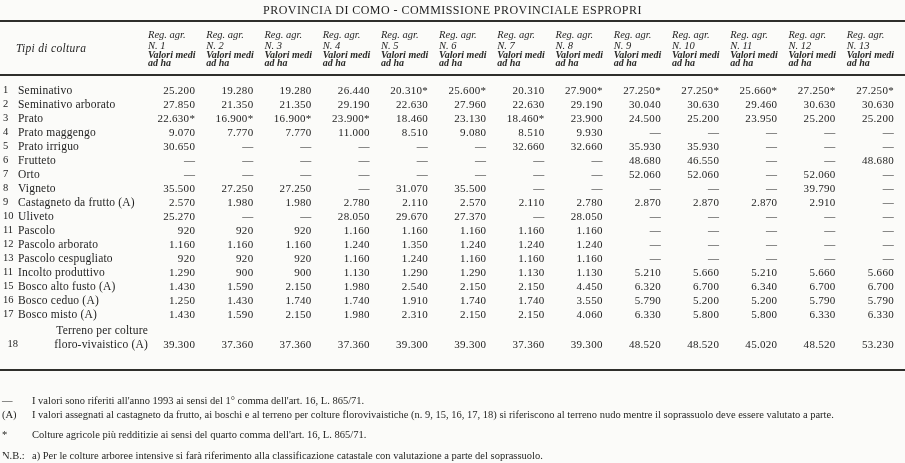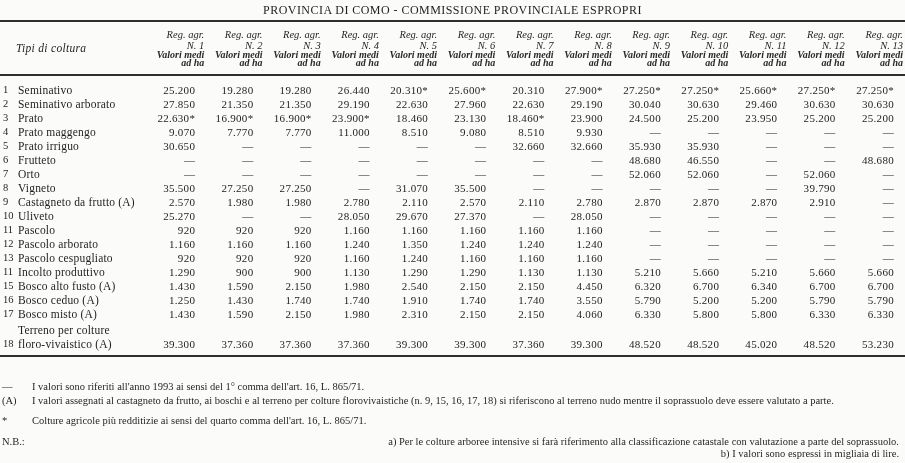--- a/index.html
+++ b/index.html
@@ -33,38 +33,38 @@
 
   thead tr { border-bottom: 2px solid #2f2f2c; }
   thead th { font-weight: normal; vertical-align: middle; height: 54px; }
   th.label-h {
     font-style: italic;
     font-size: 11.5px;
     text-align: left;
     padding-left: 16px;
     letter-spacing: 0.3px;
   }
-  th.col-h { text-align: right; padding: 2px 2px 3px 0; }
+  th.col-h { text-align: left; padding: 2px 2px 3px 0; }
   .h1, .h2 { font-style: italic; font-size: 10.5px; line-height: 11px; white-space: nowrap; }
   .h3 { font-style: italic; font-size: 10px; line-height: 7.5px; white-space: nowrap; color: #2a2a28; font-weight: bold; }
 
   tbody td { font-size: 11px; line-height: 14px; vertical-align: bottom; white-space: nowrap; }
   tbody tr.first td { padding-top: 7px; }
   td.num { font-size: 10.5px; text-align: left; padding-left: 3px; }
   td.label { font-size: 11.5px; text-align: left; letter-spacing: 0.2px; }
   td.val { text-align: right; padding-right: 11px; letter-spacing: 0.3px; }
-  tbody tr.tall td { padding-top: 3px; padding-bottom: 4px; }
+  tbody tr.tall td { padding-top: 3px; padding-bottom: 18px; text-align: right; }
   .lbl-line { line-height: 13.5px; }
 
   .footnotes { margin-top: 24px; padding-left: 2px; font-size: 10.5px; line-height: 12.5px; color: #262624; }
   .fn { display: flex; margin-bottom: 1px; }
   .fn-m { width: 30px; flex-shrink: 0; }
   .fn-t { flex: 1; padding-right: 6px; }
   .fn-gap { margin-top: 8px; }
-  .nb-line { line-height: 12.5px; text-align: right; }
+  .nb-line { line-height: 12.5px; }
 </style>
 </head>
 <body>
 
 <div class="page">
 
   <div class="doc-title">PROVINCIA DI COMO - COMMISSIONE PROVINCIALE ESPROPRI</div>
 
   <table class="values">
     <colgroup id="cols">

